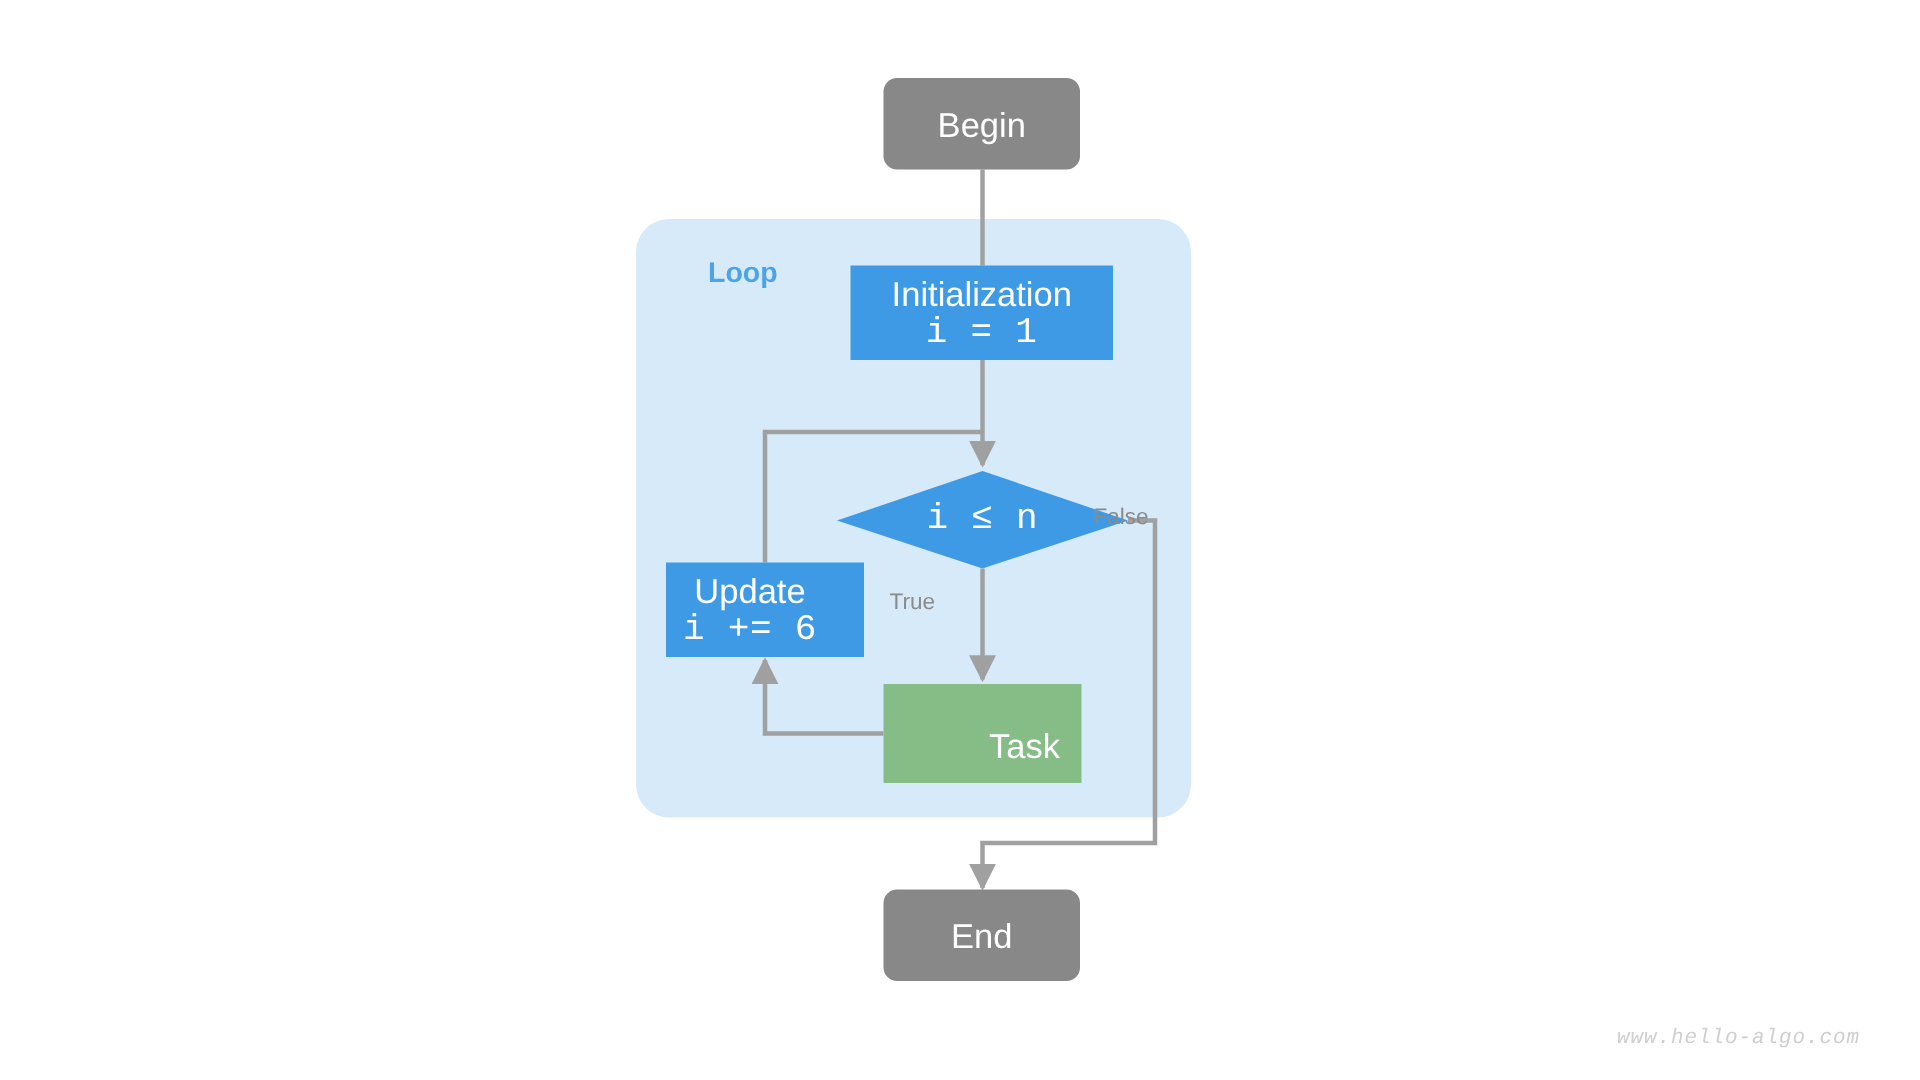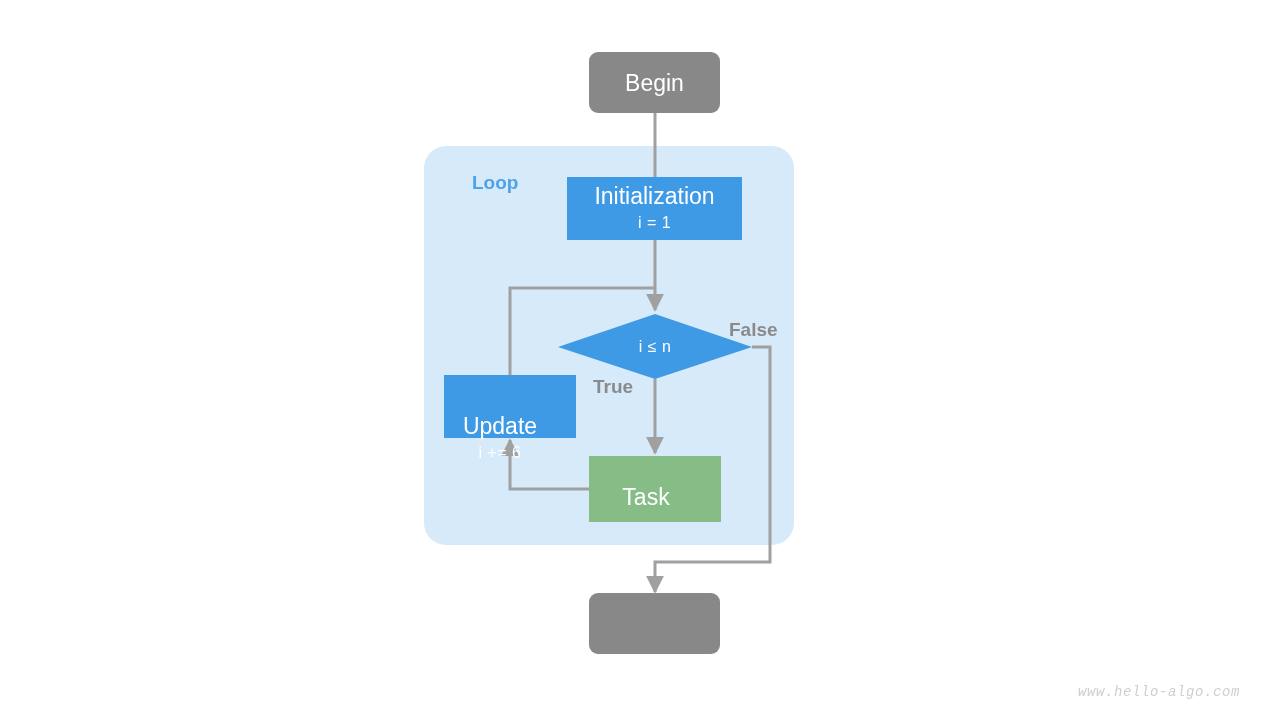--- a/index.html
+++ b/index.html
@@ -36,34 +36,35 @@
     pointer-events: none;
   }
   .label-title {
     font-family: "Liberation Sans", sans-serif;
     font-size: 23px;
     line-height: 28px;
     color: #ffffff;
     white-space: nowrap;
   }
   .label-code {
-    font-family: Liberation Sans, sans-serif;
-    font-size: 16px;
+    font-family: Liberation Mono, monospace;
+    font-size: 24px;
     line-height: 26px;
     color: #ffffff;
     white-space: nowrap;
     letter-spacing: 0.5px;
   }
   .edge-label {
     position: absolute;
     font-family: "Liberation Sans", sans-serif;
-    font-size: 19px;
-    font-weight: bold;
+    font-size: 15px;
+    font-weight: normal;
     color: #8a8a8a;
     white-space: nowrap;
+    margin-top: 17px;
   }
   .group-label {
     position: absolute;
     font-family: "Liberation Sans", sans-serif;
     font-size: 19px;
     font-weight: bold;
     color: #4da3e8;
     white-space: nowrap;
   }
   .watermark {
@@ -125,29 +126,32 @@
 
   <div class="node-label" style="left:567px; top:177px; width:175px; height:63px;">
     <span class="label-title">Initialization</span>
     <span class="label-code">i = 1</span>
   </div>
 
   <div class="node-label" style="left:558px; top:314px; width:194px; height:65px;justify-content:center;">
     <span class="label-code">i ≤ n</span>
   </div>
 
-  <div class="node-label" style="left:444px; top:375px; width:112px; height:63px;margin-top:32px;">
+  <div class="node-label" style="left:444px; top:375px; width:112px; height:63px;">
     <span class="label-title">Update</span>
     <span class="label-code">i += 6</span>
   </div>
 
-  <div class="node-label" style="left:580px; top:456px; width:132px; height:82px;text-align:center;">
+  <div class="node-label" style="left:617px; top:456px; width:132px; height:82px;text-align:center;">
     <span class="label-title">Task</span>
   </div>
 
+  <div class="node-label" style="left:589px; top:593px; width:131px; height:61px;">
+    <span class="label-title">End</span>
+  </div>
 
   <div class="edge-label" style="left:593px; top:376px;">True</div>
 
   <div class="edge-label" style="left:729px; top:319px;">False</div>
 
   <div class="watermark">www.hello-algo.com</div>
 
 </div>
 
 </body></html>

